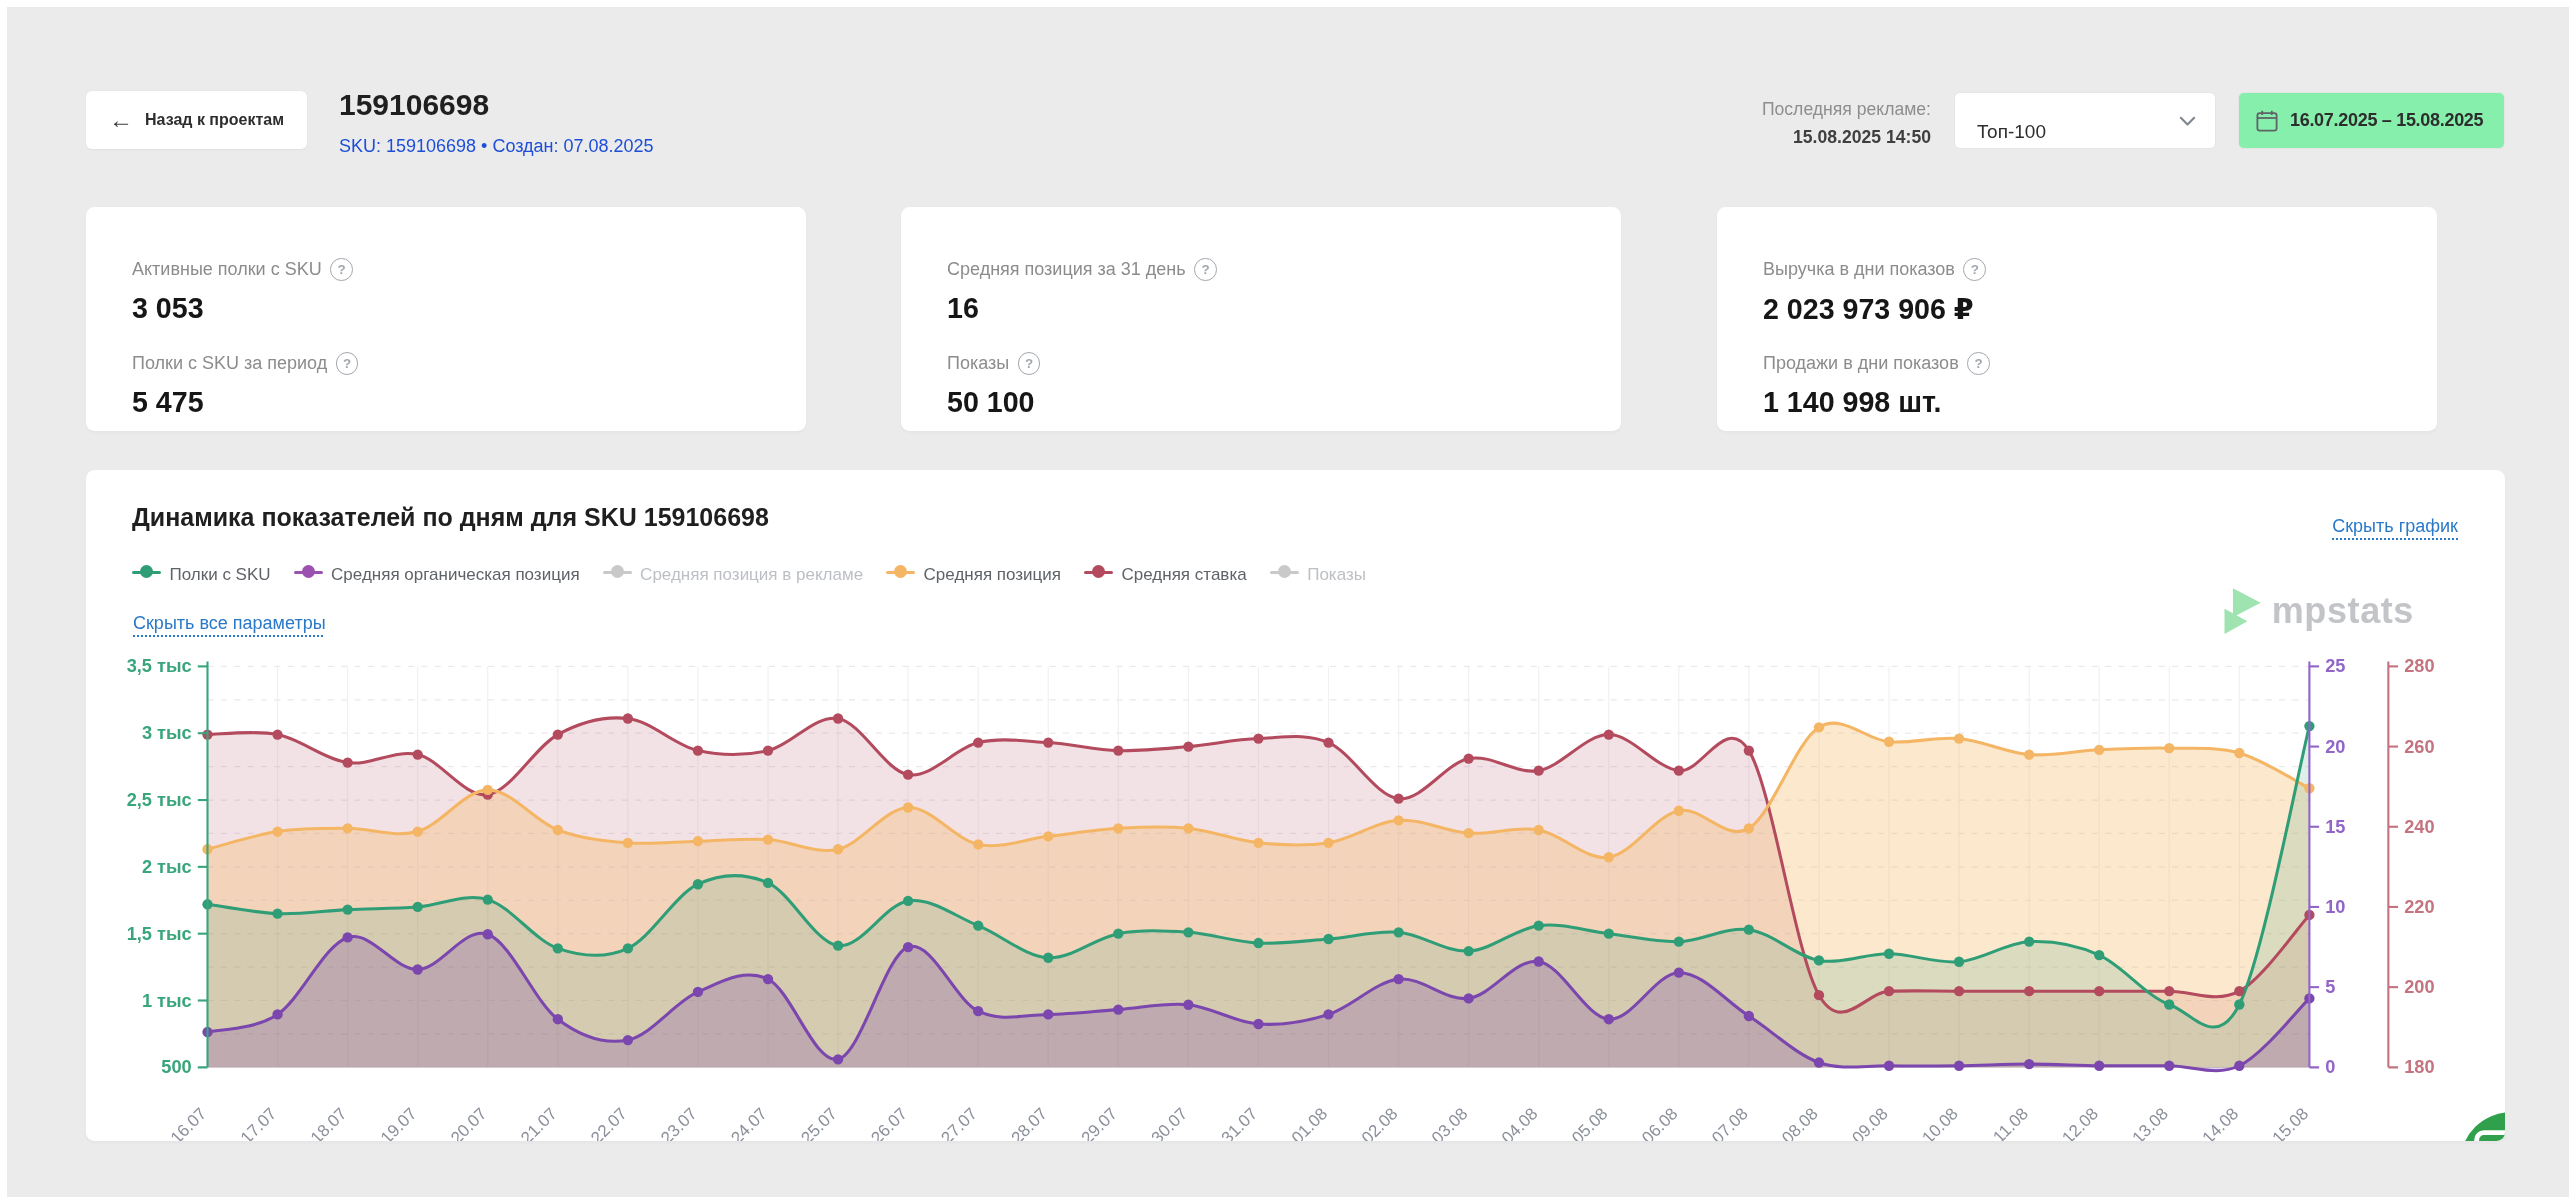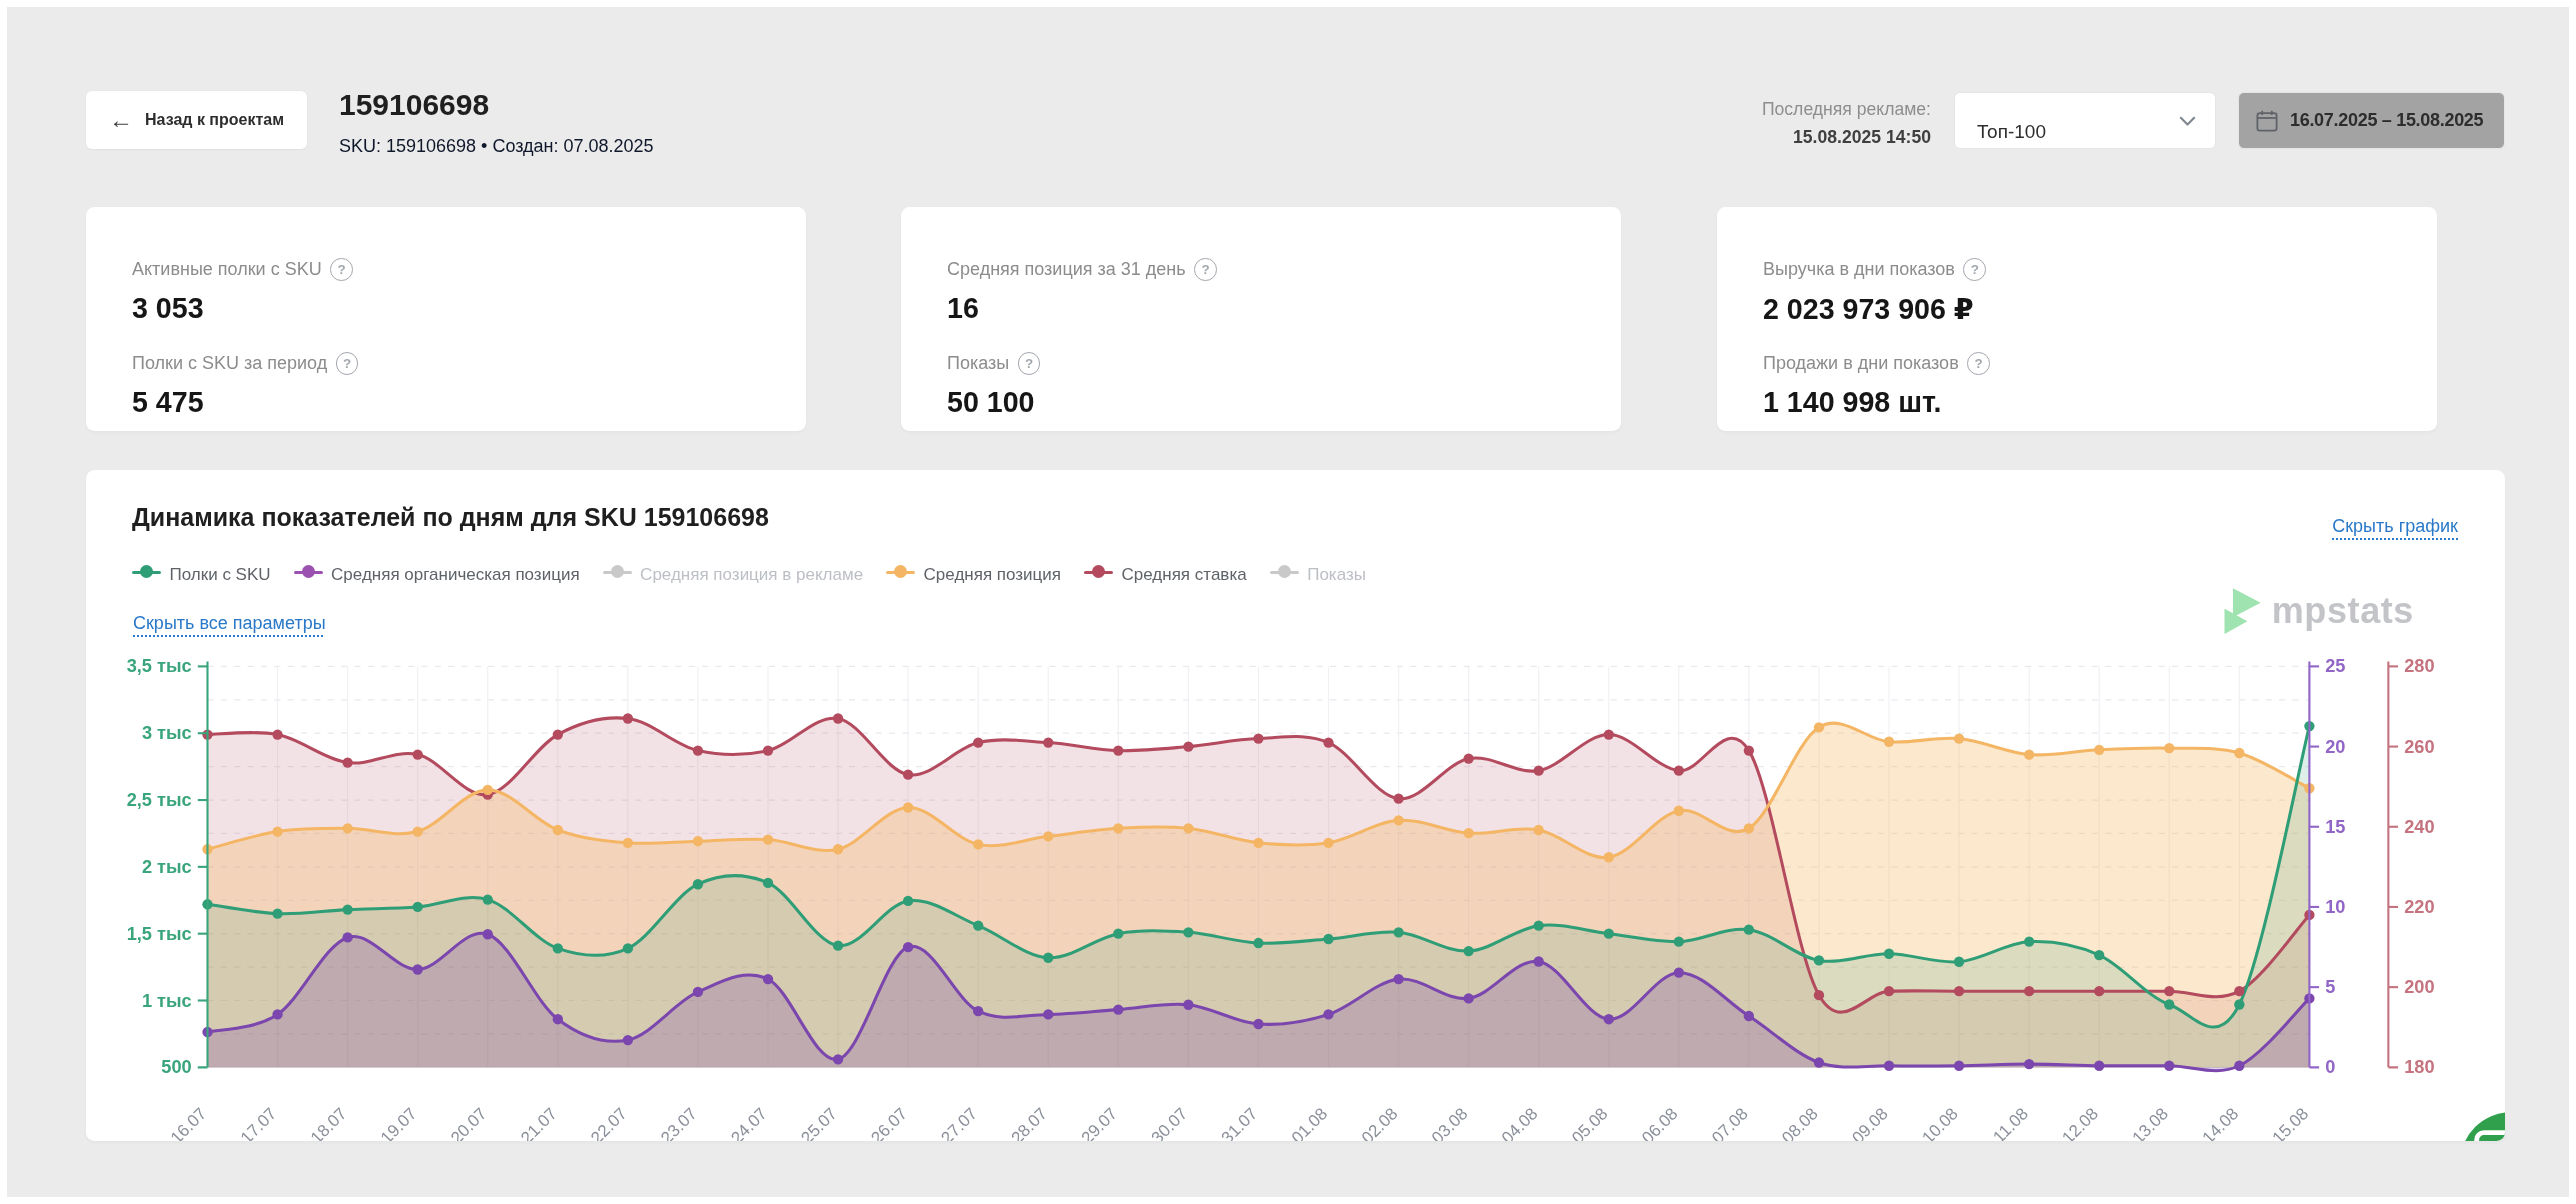--- a/index.html
+++ b/index.html
@@ -3,28 +3,28 @@
 <meta charset="utf-8">
 <style>
   html,body{margin:0;padding:0;background:#fff;}
   #app{position:relative;width:2576px;height:1204px;background:#ebebeb;font-family:"Liberation Sans","DejaVu Sans",sans-serif;overflow:hidden;box-sizing:border-box;border:7.3px solid #fff;}
   .card{position:absolute;background:#fff;border-radius:8.5px;box-shadow:0 1.2px 3.6px rgba(0,0,0,0.03);}
   
   .back-btn{position:absolute;left:79px;top:84px;height:58px;background:#fff;border-radius:6px;display:flex;align-items:center;padding:0 23px;cursor:pointer;box-shadow:0 0.6px 1.8px rgba(0,0,0,0.05);}
   .back-arrow{font-size:24px;color:#3c3c3c;margin-right:12px;line-height:1;}
   .back-label{font-size:16px;font-weight:700;color:#2d2d2d;}
   .page-title{position:absolute;left:332px;top:81px;font-size:30px;font-weight:700;color:#1f1f1f;}
-  .page-subtitle{position:absolute;left:332px;top:129px;font-size:18px;color:#0f172a;}
+  .page-subtitle{position:absolute;left:332px;top:129px;font-size:18px;color:#1d4ed8;}
   .last-check{position:absolute;left:1640px;top:89px;width:284px;text-align:right;}
   .last-check .lc-label{font-size:17.6px;color:#8e8e8e;line-height:27px;}
   .last-check .lc-value{font-size:17.6px;color:#3f3f3f;font-weight:600;line-height:28px;}
   .select-box{position:absolute;left:1947px;top:85px;width:262px;height:57px;background:#fff;border:1.2px solid #e5e5e5;border-radius:6px;display:flex;align-items:center;cursor:pointer;box-sizing:border-box;}
   .select-box .sel-text{font-size:19px;color:#2d2d2d;margin-left:22px;margin-top:23px;}
   .select-box svg{position:absolute;right:19.4px;top:23px;}
-  .date-box{position:absolute;left:2231px;top:85px;width:267px;height:57px;background:#a3a3a3;border:1.2px solid #e5e5e5;border-radius:6px;display:flex;align-items:center;cursor:pointer;box-sizing:border-box;}
+  .date-box{position:absolute;left:2231px;top:85px;width:267px;height:57px;background:#86efac;border:1.2px solid #e5e5e5;border-radius:6px;display:flex;align-items:center;cursor:pointer;box-sizing:border-box;}
   .date-box .cal{margin-left:16px;display:flex;}
   .date-box .date-text{font-size:18px;font-weight:600;color:#2d2d2d;margin-left:11px;letter-spacing:-0.3px;}
   
   .stat-card{top:200px;height:224px;width:720px;}
   .stat-row-label{position:absolute;left:46px;font-size:18px;color:#8c8c8c;display:flex;align-items:center;gap:8.5px;white-space:nowrap;}
   .stat-row-value{position:absolute;left:46px;font-size:28.6px;font-weight:700;color:#161616;white-space:nowrap;}
   .q-icon{display:inline-flex;width:20.7px;height:20.7px;border:1.2px solid #a2a7ad;border-radius:50%;color:#a2a7ad;font-size:13.4px;font-weight:700;align-items:center;justify-content:center;cursor:pointer;flex:0 0 auto;}
   .r1l{top:51px;} .r1v{top:85px;} .r2l{top:145px;} .r2v{top:179px;}
   
   .chart-card{left:79px;top:463px;width:2419px;height:671px;overflow:hidden;}

